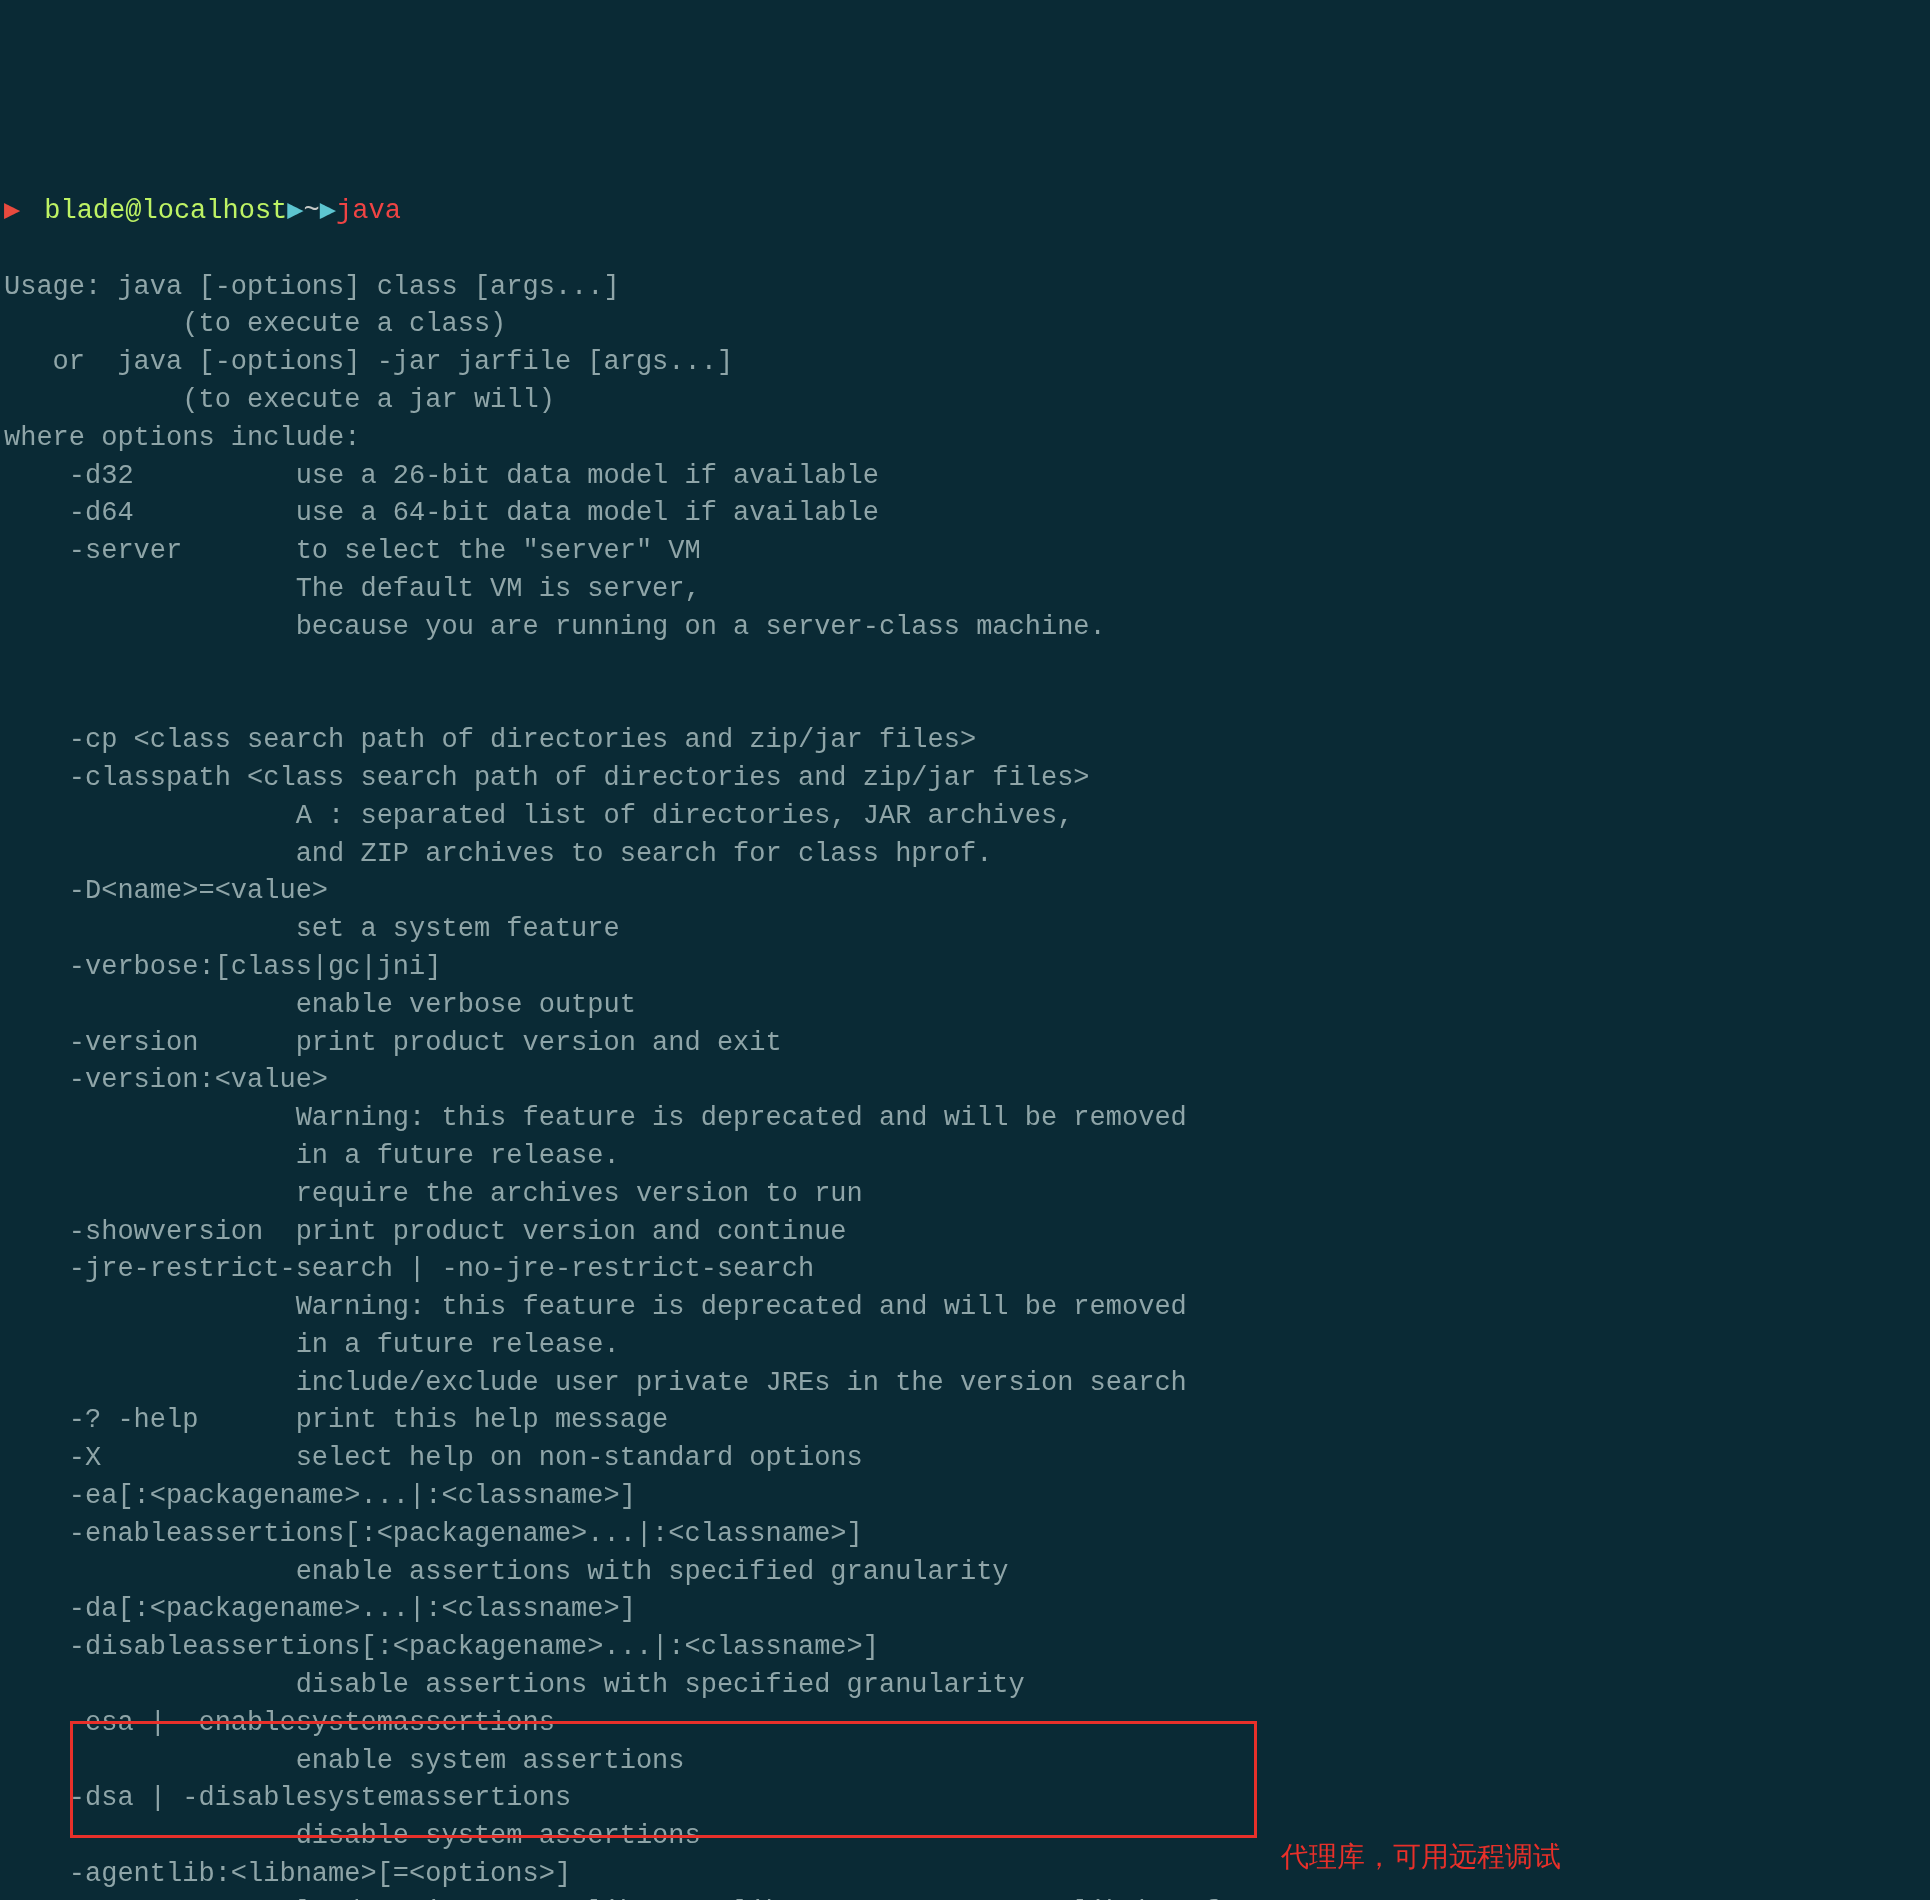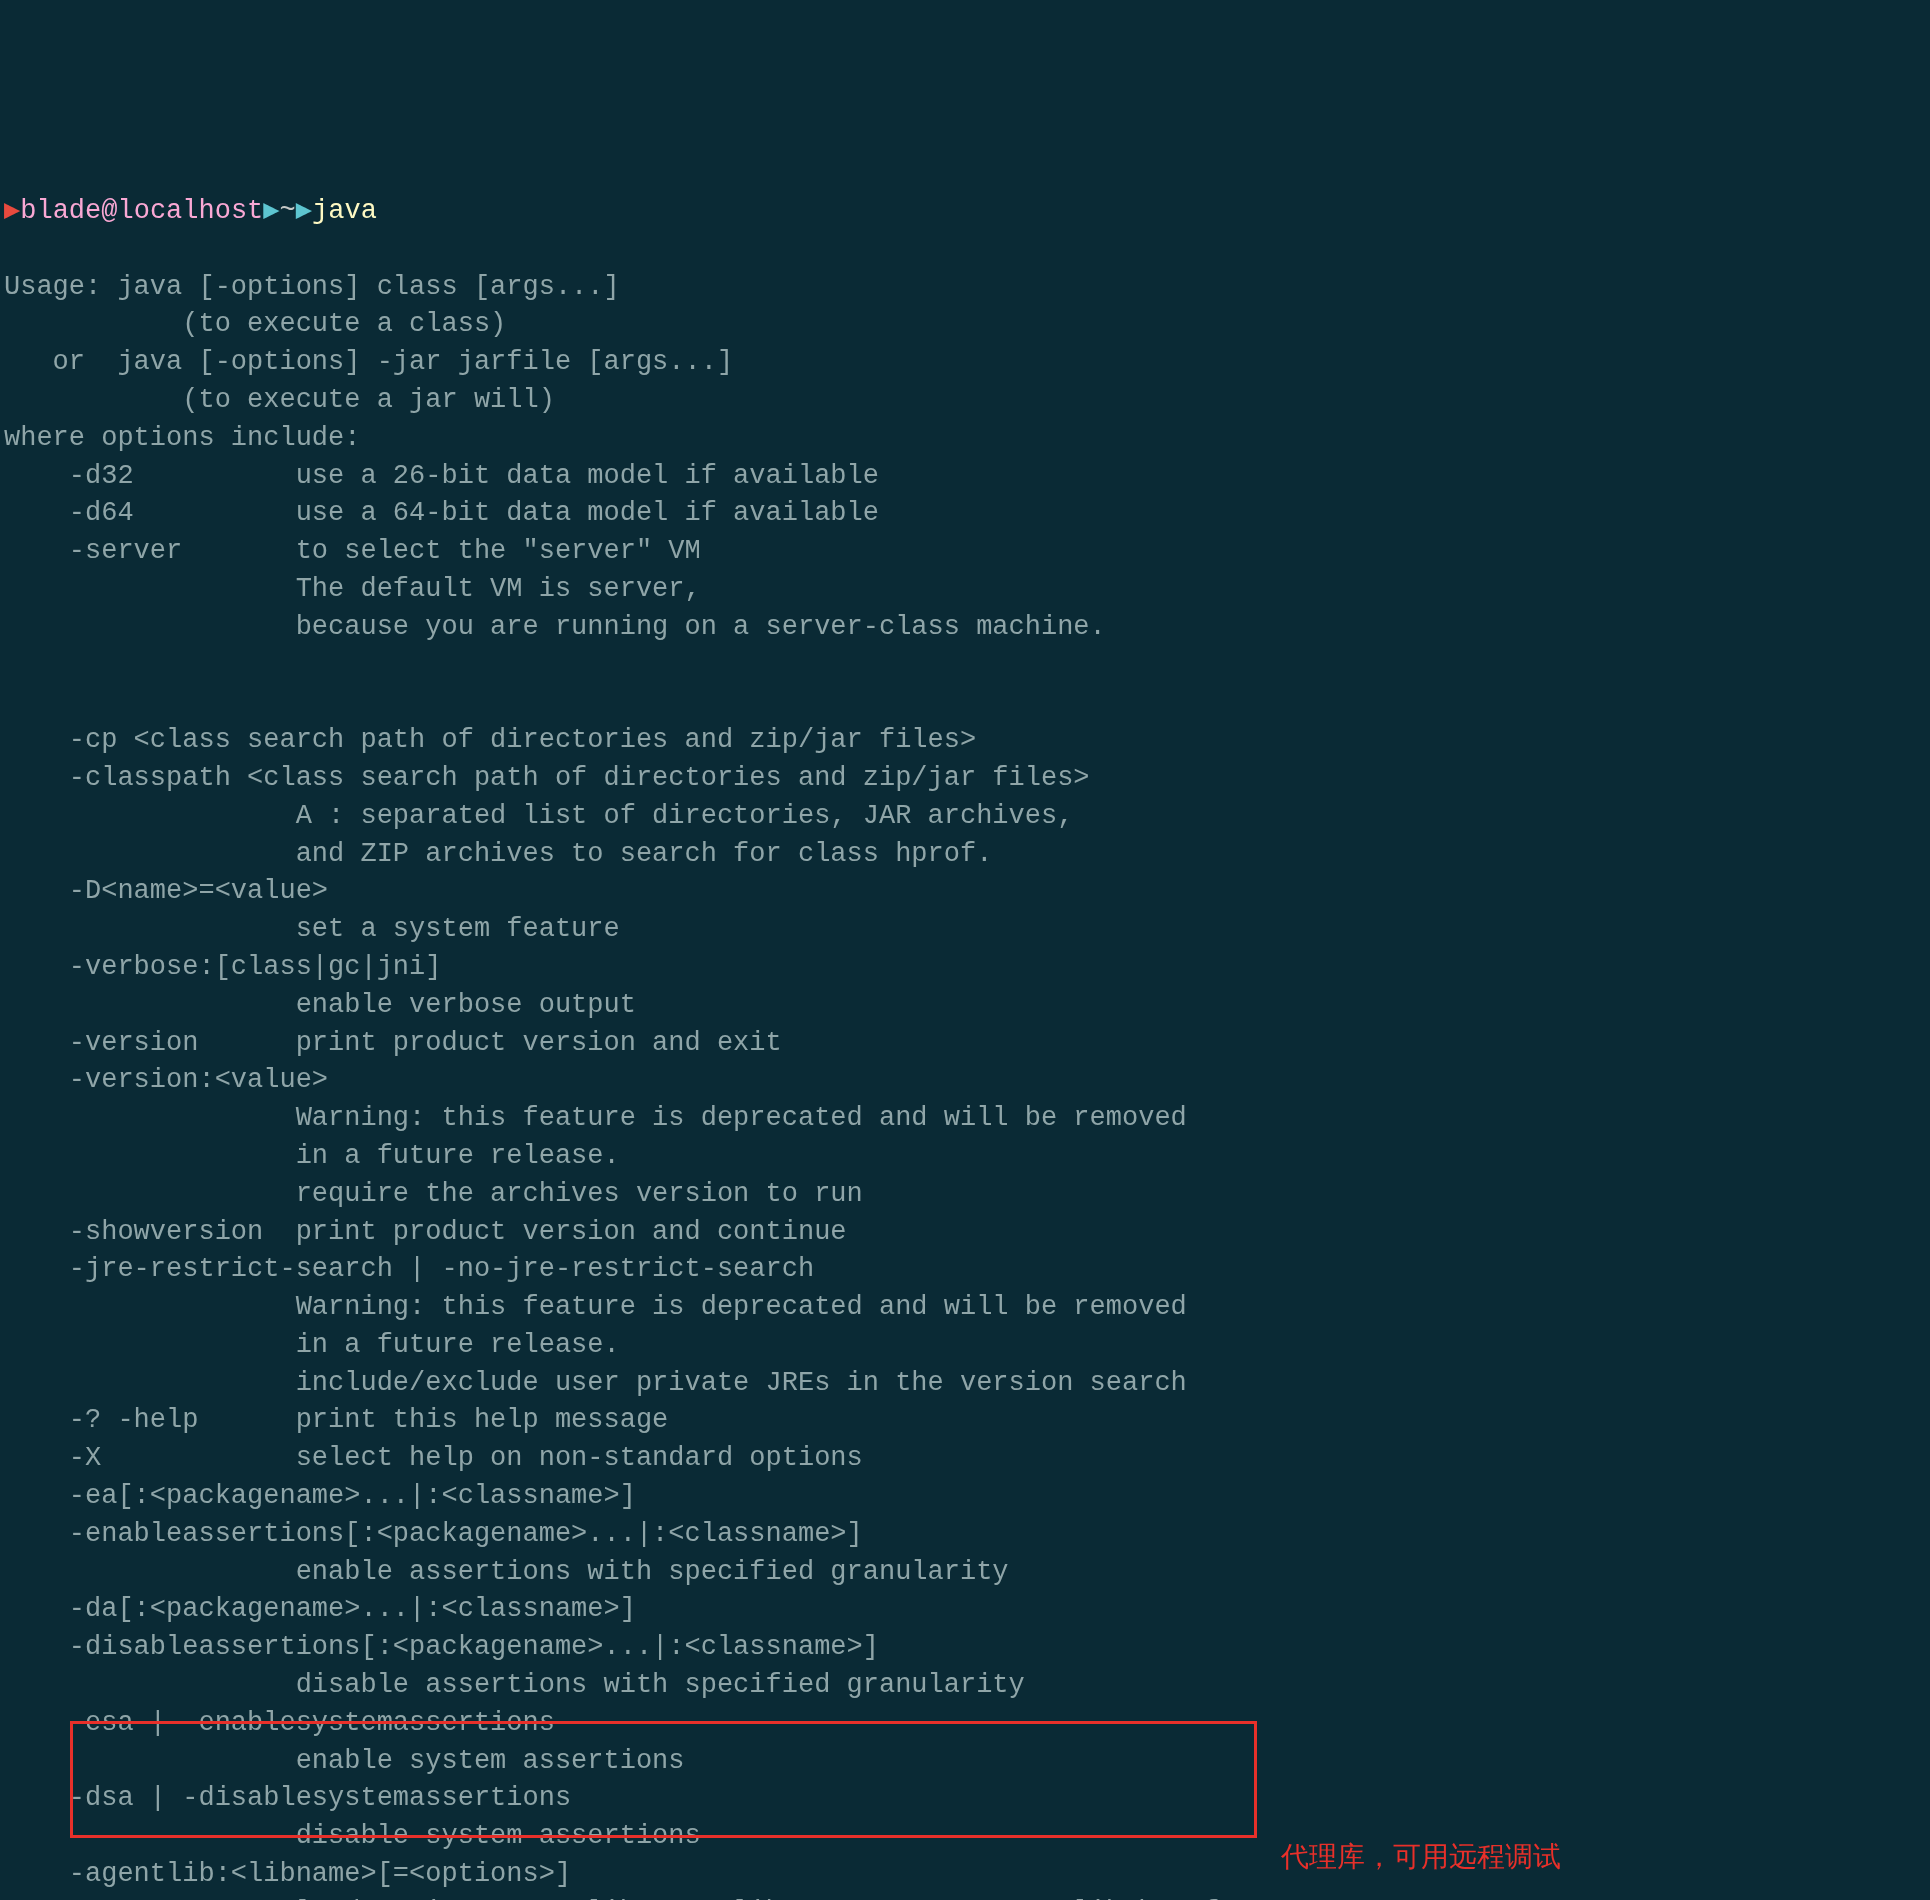--- a/index.html
+++ b/index.html
@@ -20,31 +20,32 @@
       height: 1900px;
     }
     .prompt-line {
       display: flex;
       align-items: center;
     }
     .arrow-red {
       color: #e84a3e;
     }
     .user-host {
-      color: #f9a8d4;
+      color: #bef264;
+      margin-left: 24px;
     }
     .path-segment {
       color: #c5c8c6;
       background-color: transparent;
     }
     .prompt-arrow {
       color: #5dc5d0;
     }
     .command {
-      color: #fef9c3;
+      color: #ef4444;
     }
     .terminal-output {
       color: #8fa5a8;
     }
     .highlight-box {
       border: 3px solid #e8302a;
       position: absolute;
       left: 66px;
       top: 1566px;
       width: 1187px;

